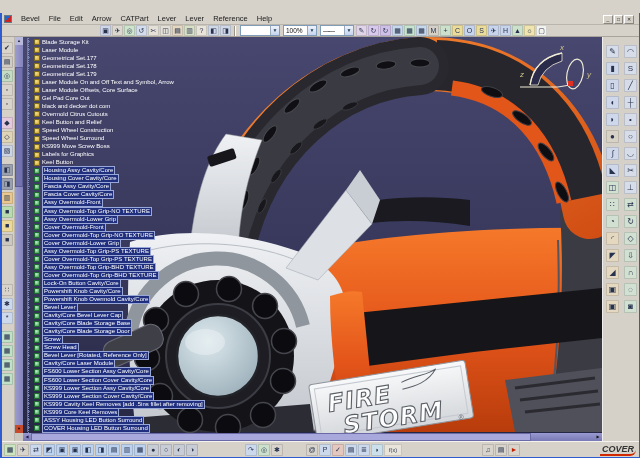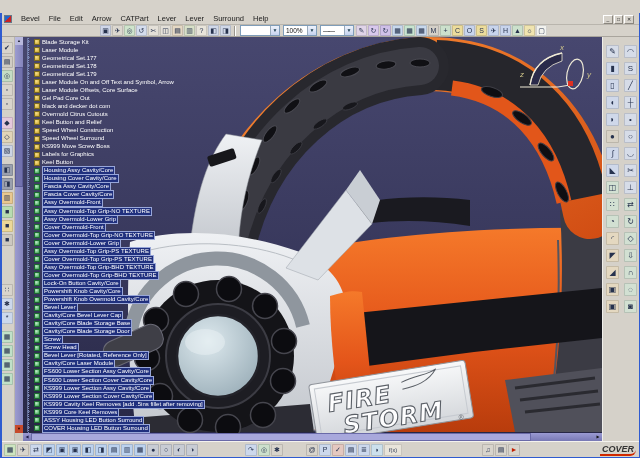--- a/index.html
+++ b/index.html
@@ -96,21 +96,21 @@
   <div class="menubar">
     <div class="menu-ico"></div>
 
   <span class="menu-item">Bevel</span>
       <span class="menu-item">File</span>
       <span class="menu-item">Edit</span>
       <span class="menu-item">Arrow</span>
       <span class="menu-item">CATPart</span>
       <span class="menu-item">Lever</span>
       <span class="menu-item">Lever</span>
-      <span class="menu-item">Surround</span>
+      <span class="menu-item">Reference</span>
       <span class="menu-item">Help</span>
     </div>
   <div class="menubar" style="left:auto;right:2px;width:40px;border:none;background:transparent;gap:0;justify-content:flex-end;">
     <div class="childbtn">_</div>
     <div class="childbtn">□</div>
     <div class="childbtn">✕</div>
   </div>
 
   <div class="toolbar-top">
     <span class="grp">

